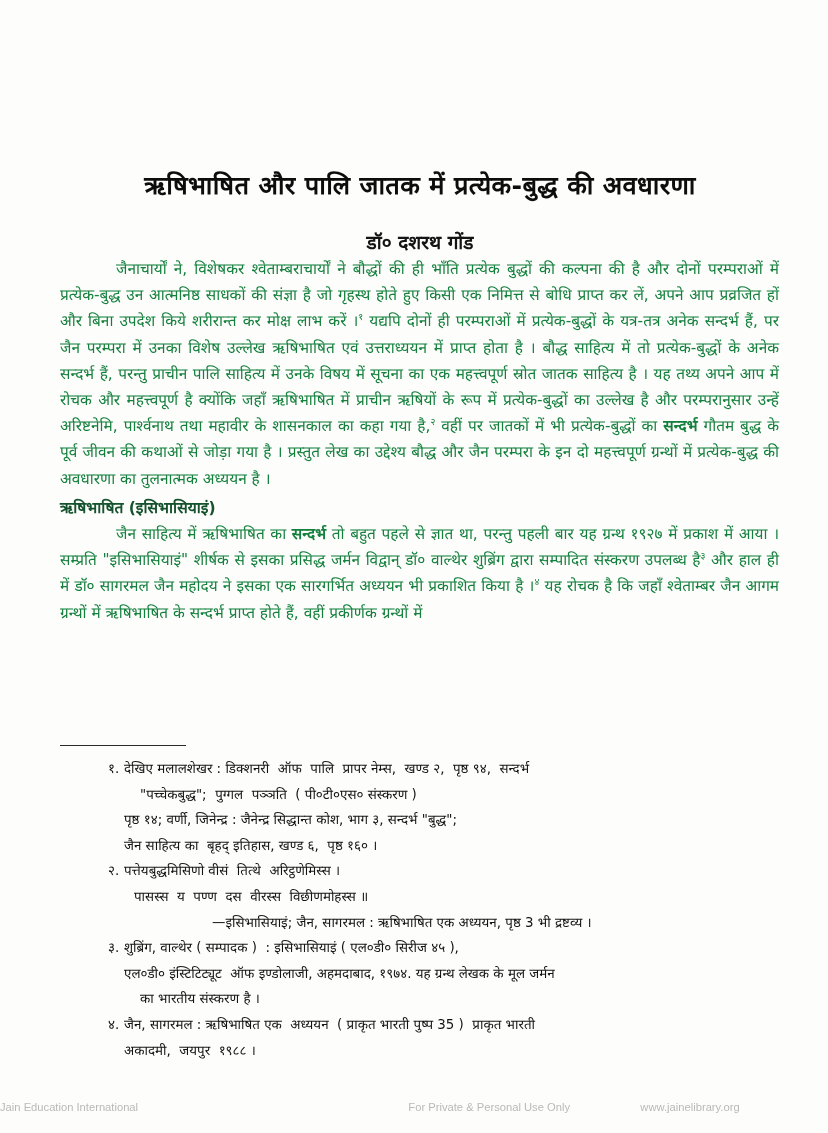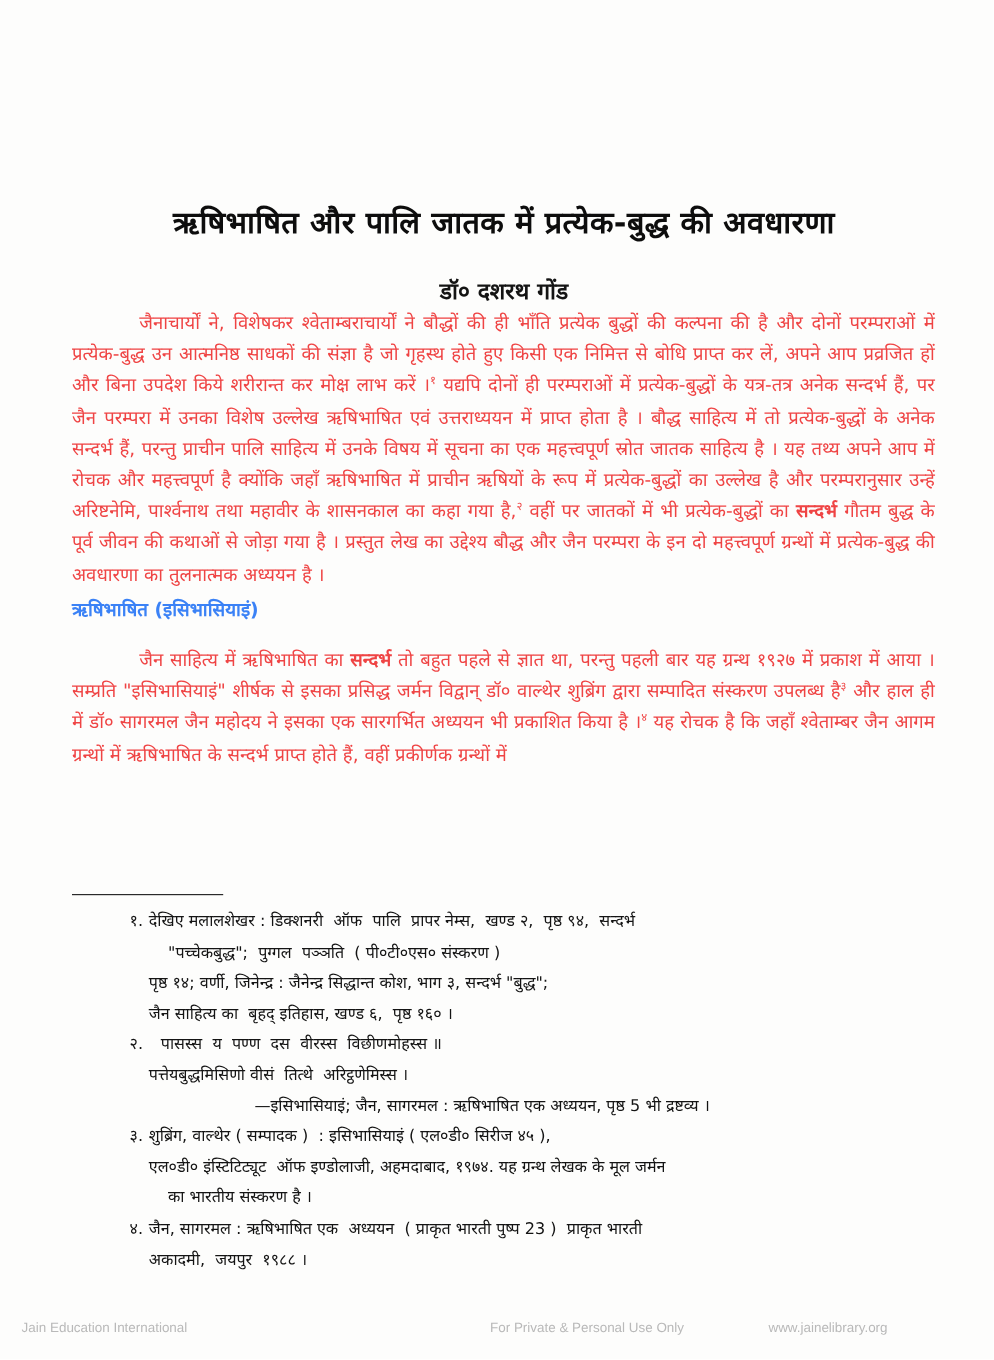--- a/index.html
+++ b/index.html
@@ -54,39 +54,39 @@
     left: 60px;
     top: 256px;
     width: 719px;
   }
   .para {
     font-family: "DejaVu Sans", sans-serif;
     font-size: 15.4px;
     line-height: 26.2px;
     text-align: justify;
     text-justify: inter-word;
-    color: #ef4444;
+    color: #15803d;
     margin: 0;
   }
   .para.indent { text-indent: 56px; }
 
   .sup {
     font-size: 9.5px;
     vertical-align: super;
     line-height: 0;
   }
   .bold-inline { font-weight: 700; }
 
   .section-head {
     font-family: "DejaVu Sans", sans-serif;
     font-weight: 700;
     font-size: 15.6px;
     line-height: 26.2px;
-    color: #3b82f6;
-    margin: 3px 0 16px 0;
+    color: #14532d;
+    margin: 3px 0 0 0;
   }
 
   
   .fn-rule {
     position: absolute;
     left: 60px;
     top: 745px;
     width: 126px;
     height: 0;
     border-top: 1.3px solid #2a2a2a;
@@ -121,21 +121,21 @@
   .footer {
     position: absolute;
     left: 0;
     top: 1101px;
     width: 828px;
     display: flex;
     font-family: "Liberation Sans", sans-serif;
     font-size: 11.2px;
     color: #b9b9b9;
   }
-  .footer-left  { width: 300px; padding-left: 18px; text-align: left; }
+  .footer-left  { width: 300px; padding-left: 0; text-align: left; }
   .footer-mid   { flex: 1 1 auto; text-align: right; }
   .footer-right { width: 240px; padding-right: 18px; text-align: center; }
 </style>
 </head>
 <body>
 
 <div class="page">
 
   <div class="title-block">
     <div class="doc-title">ऋषिभाषित और पालि जातक में प्रत्येक-बुद्ध की अवधारणा</div>
@@ -161,39 +161,39 @@
         <div class="fn-line">देखिए मलालशेखर : डिक्शनरी  ऑफ  पालि  प्रापर नेम्स,  खण्ड २,  पृष्ठ ९४,  सन्दर्भ</div>
         <div class="fn-line hang-1">"पच्चेकबुद्ध";  पुग्गल  पञ्ञति  ( पी०टी०एस० संस्करण )</div>
         <div class="fn-line">पृष्ठ १४; वर्णी, जिनेन्द्र : जैनेन्द्र सिद्धान्त कोश, भाग ३, सन्दर्भ "बुद्ध";</div>
         <div class="fn-line">जैन साहित्य का  बृहद् इतिहास, खण्ड ६,  पृष्ठ १६० ।</div>
       </div>
     </div>
 
     <div class="fn">
       <div class="fn-num">२.</div>
       <div class="fn-body">
+        <div class="fn-line">पत्तेयबुद्धमिसिणो वीसं  तित्थे  अरिट्ठणेमिस्स ।</div>
         <div class="fn-line hang-2">पासस्स  य  पण्ण  दस  वीरस्स  विछीणमोहस्स ॥</div>
-        <div class="fn-line">पत्तेयबुद्धमिसिणो वीसं  तित्थे  अरिट्ठणेमिस्स ।</div>
-        <div class="fn-line source">—इसिभासियाइं; जैन, सागरमल : ऋषिभाषित एक अध्ययन, पृष्ठ 5 भी द्रष्टव्य ।</div>
+        <div class="fn-line source">—इसिभासियाइं; जैन, सागरमल : ऋषिभाषित एक अध्ययन, पृष्ठ 3 भी द्रष्टव्य ।</div>
       </div>
     </div>
 
     <div class="fn">
       <div class="fn-num">३.</div>
       <div class="fn-body">
         <div class="fn-line">शुब्रिंग, वाल्थेर ( सम्पादक )  : इसिभासियाइं ( एल०डी० सिरीज ४५ ),</div>
         <div class="fn-line">एल०डी० इंस्टिटिट्यूट  ऑफ इण्डोलाजी, अहमदाबाद, १९७४. यह ग्रन्थ लेखक के मूल जर्मन</div>
         <div class="fn-line hang-1">का भारतीय संस्करण है ।</div>
       </div>
     </div>
 
     <div class="fn">
       <div class="fn-num">४.</div>
       <div class="fn-body">
-        <div class="fn-line">जैन, सागरमल : ऋषिभाषित एक  अध्ययन  ( प्राकृत भारती पुष्प 23 )  प्राकृत भारती</div>
+        <div class="fn-line">जैन, सागरमल : ऋषिभाषित एक  अध्ययन  ( प्राकृत भारती पुष्प 35 )  प्राकृत भारती</div>
         <div class="fn-line">अकादमी,  जयपुर  १९८८ ।</div>
       </div>
     </div>
 
   </div>
 
   <div class="footer">
     <div class="footer-left">Jain Education International</div>
     <div class="footer-mid">For Private &amp; Personal Use Only</div>
     <div class="footer-right">www.jainelibrary.org</div>

